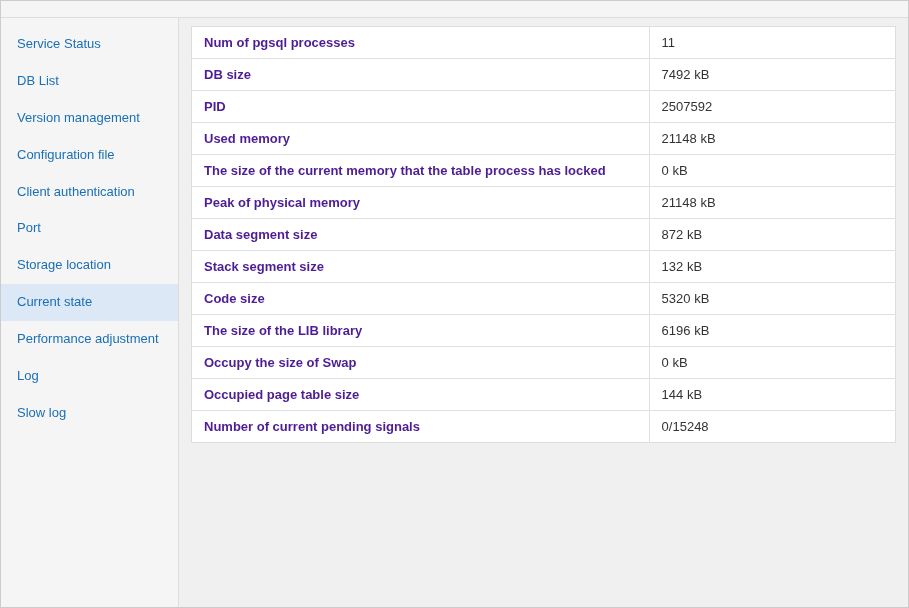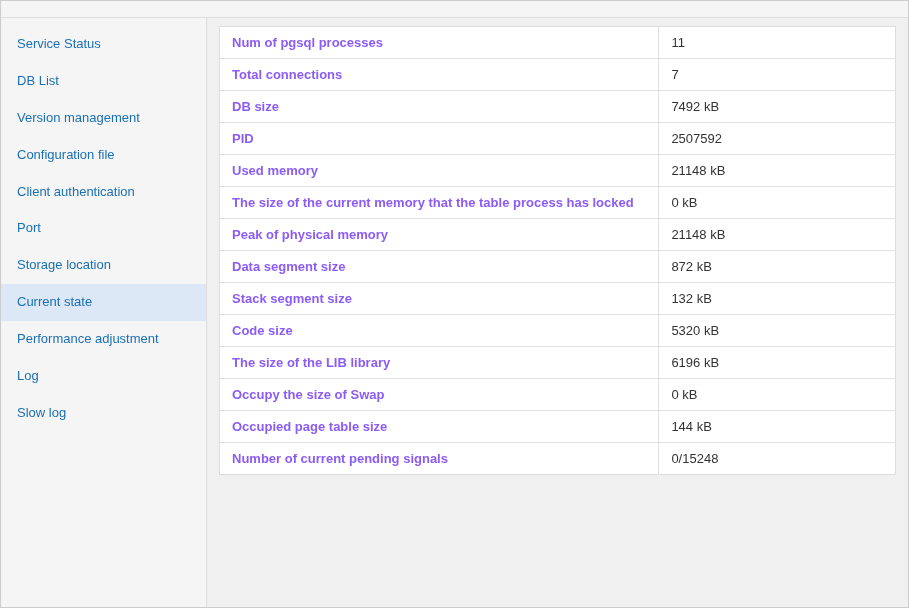--- a/index.html
+++ b/index.html
@@ -30,21 +30,21 @@
       font-size: 14px;
       font-weight: bold;
       color: #333;
     }
     .main-layout {
       display: flex;
       flex: 1;
       overflow: hidden;
     }
     .sidebar {
-      width: 206px;
+      width: 178px;
       background: #f5f5f5;
       border-right: 1px solid #ddd;
       padding: 8px 0;
       flex-shrink: 0;
       overflow-y: auto;
     }
     .sidebar-item {
       padding: 10px 16px;
       cursor: pointer;
       color: #1a6fb5;
@@ -72,21 +72,21 @@
     .status-table tr:last-child {
       border-bottom: none;
       margin-left: 29px;
     }
     .status-table td {
       padding: 8px 12px;
       vertical-align: middle;
     }
     .status-table td:first-child {
       font-weight: bold;
-      color: #8b5cf6;
+      color: #4c1d95;
       width: 65%;
       border-right: 1px solid #e0e0e0;
     }
     .status-table td:last-child {
       color: #333;
       font-weight: normal;
     }
   </style>
 </head>
 <body>
@@ -110,24 +110,20 @@
         <div class="sidebar-item">Log</div>
         <div class="sidebar-item">Slow log</div>
       </div>
     <div class="content-area">
       <table class="status-table">
         <tbody id="table-body">
 
         <tr>
               <td>Num of pgsql processes</td>
               <td>11</td>
-            </tr>
-            <tr>
-              <td>Total connections</td>
-              <td>7</td>
             </tr>
             <tr>
               <td>DB size</td>
               <td>7492 kB</td>
             </tr>
             <tr>
               <td>PID</td>
               <td>2507592</td>
             </tr>
             <tr>

